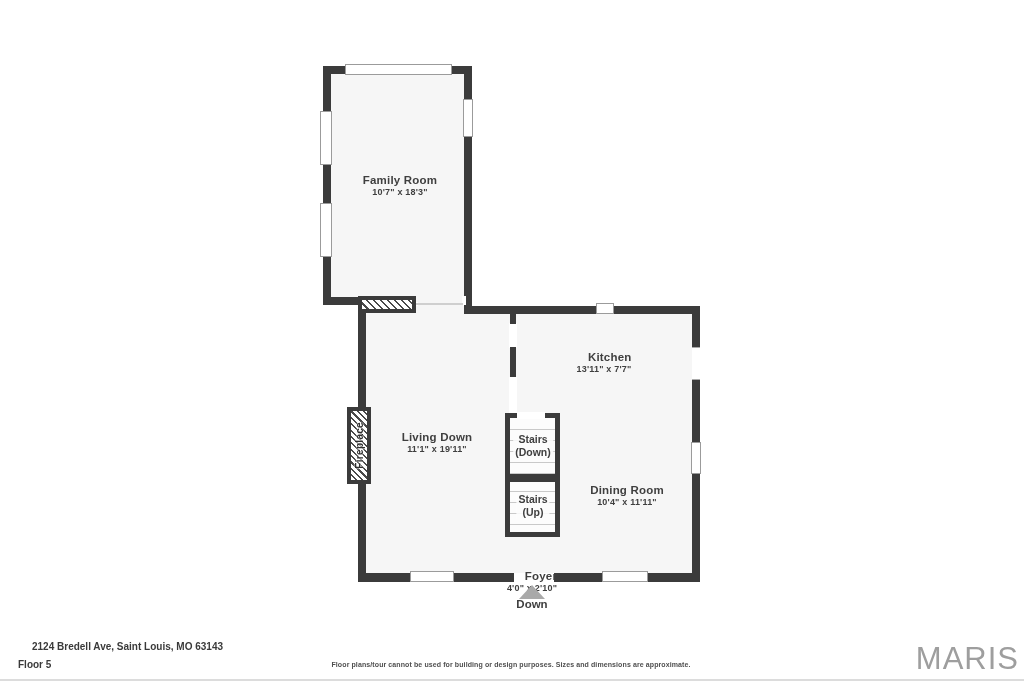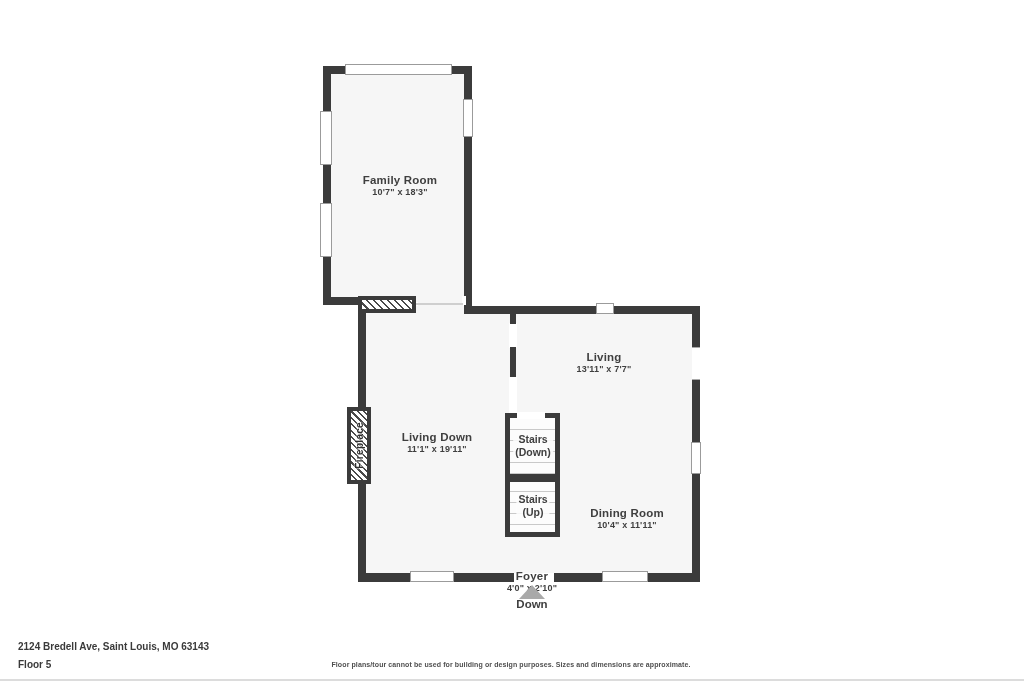--- a/index.html
+++ b/index.html
@@ -10,41 +10,41 @@
   .floor{position:absolute;background:#f6f6f6;}
   .wall{position:absolute;background:#3b3b3b;}
   .window{position:absolute;background:#ffffff;border:1px solid #9b9b9b;box-sizing:border-box;}
   .gap-white{position:absolute;background:#ffffff;}
   .gap-line{position:absolute;background:#cfcfcf;}
   .hatch-box{
     position:absolute;border:4px solid #3b3b3b;box-sizing:border-box;
     background:repeating-linear-gradient(45deg,#ffffff,#ffffff 3.5px,#4a4a4a 3.5px,#4a4a4a 5px);
   }
   .room-label{position:absolute;transform:translateX(-50%);text-align:center;color:#3f3f3f;white-space:nowrap;}
-  .room-name{font-size:11.5px;font-weight:700;letter-spacing:.2px;}
+  .room-name{font-size:11.5px;font-weight:700;letter-spacing:.2px;text-align:right;}
   .room-dims{font-size:9px;font-weight:700;margin-top:1px;letter-spacing:.2px;}
   .stairs-box{position:absolute;left:505px;top:413px;width:55px;height:124px;
     border:5px solid #3b3b3b;box-sizing:border-box;background:#fcfcfc;}
   .treads{position:absolute;background:repeating-linear-gradient(to bottom,#fcfcfc 0 10px,#c9c9c9 10px 11px);}
   .stairs-label{position:absolute;transform:translateX(-50%);text-align:center;
     font-size:10.5px;font-weight:700;color:#3f3f3f;line-height:13px;
     background:rgba(252,252,252,.88);padding:0 2px;white-space:nowrap;}
   .fireplace-box{position:absolute;left:347px;top:407px;width:24px;height:77px;
     border:4px solid #3b3b3b;box-sizing:border-box;
     background:repeating-linear-gradient(45deg,#ffffff,#ffffff 3px,#4a4a4a 3px,#4a4a4a 4.5px);
     display:flex;align-items:center;justify-content:center;}
   .fireplace-text{writing-mode:vertical-rl;transform:rotate(180deg);
     font-size:10px;font-weight:700;color:#2f2f2f;letter-spacing:.3px;
     text-shadow:0 0 2px #fff,0 0 2px #fff;}
   .entry-arrow{position:absolute;left:519px;top:585px;width:0;height:0;
     border-left:13px solid transparent;border-right:13px solid transparent;
     border-bottom:14px solid #a9a9a9;}
   .entry-label{position:absolute;left:532px;top:598px;transform:translateX(-50%);
     font-size:11.5px;font-weight:700;color:#3f3f3f;}
-  .addr{position:absolute;left:18px;top:641px;font-size:10px;font-weight:700;color:#3a3a3a;}
+  .addr{position:absolute;left:32px;top:641px;font-size:10px;font-weight:700;color:#3a3a3a;}
   .floor-num{position:absolute;left:18px;top:659px;font-size:10px;font-weight:700;color:#3a3a3a;}
   .disclaimer{position:absolute;left:311px;top:661px;width:400px;text-align:center;
     font-size:7px;font-weight:700;color:#4f4f4f;letter-spacing:.1px;}
   .logo{position:absolute;right:5px;top:641px;font-size:31px;font-weight:400;
     color:#9e9e9e;letter-spacing:1px;}
   .bottom-edge{position:absolute;left:0;top:679px;width:1024px;height:2px;background:#dcdcdc;}
 </style>
 </head>
 <body>
 
@@ -106,33 +106,34 @@
 
   <div class="room-label" style="left:400px;top:174px;">
     <div class="room-name">Family Room</div>
     <div class="room-dims">10'7" x 18'3"</div>
   </div>
   <div class="room-label" style="left:437px;top:431px;">
     <div class="room-name">Living Down</div>
     <div class="room-dims">11'1" x 19'11"</div>
   </div>
   <div class="room-label" style="left:604px;top:351px;">
-    <div class="room-name">Living</div>
+    <div class="room-name">Kitchen</div>
     <div class="room-dims">13'11" x 7'7"</div>
   </div>
-  <div class="room-label" style="left:627px;top:484px;margin-top:23px;">
+  <div class="room-label" style="left:627px;top:484px;">
     <div class="room-name">Dining Room</div>
     <div class="room-dims">10'4" x 11'11"</div>
   </div>
   <div class="room-label" style="left:532px;top:570px;">
     <div class="room-name">Foyer</div>
     <div class="room-dims">4'0" x 2'10"</div>
   </div>
 
   <div class="entry-arrow"></div>
   <div class="entry-label">Down</div>
 
   <div class="addr">2124 Bredell Ave, Saint Louis, MO 63143</div>
   <div class="floor-num">Floor 5</div>
   <div class="disclaimer">Floor plans/tour cannot be used for building or design purposes. Sizes and dimensions are approximate.</div>
+  <div class="logo">MARIS</div>
   <div class="bottom-edge"></div>
 
 </div>
 
 </body></html>

